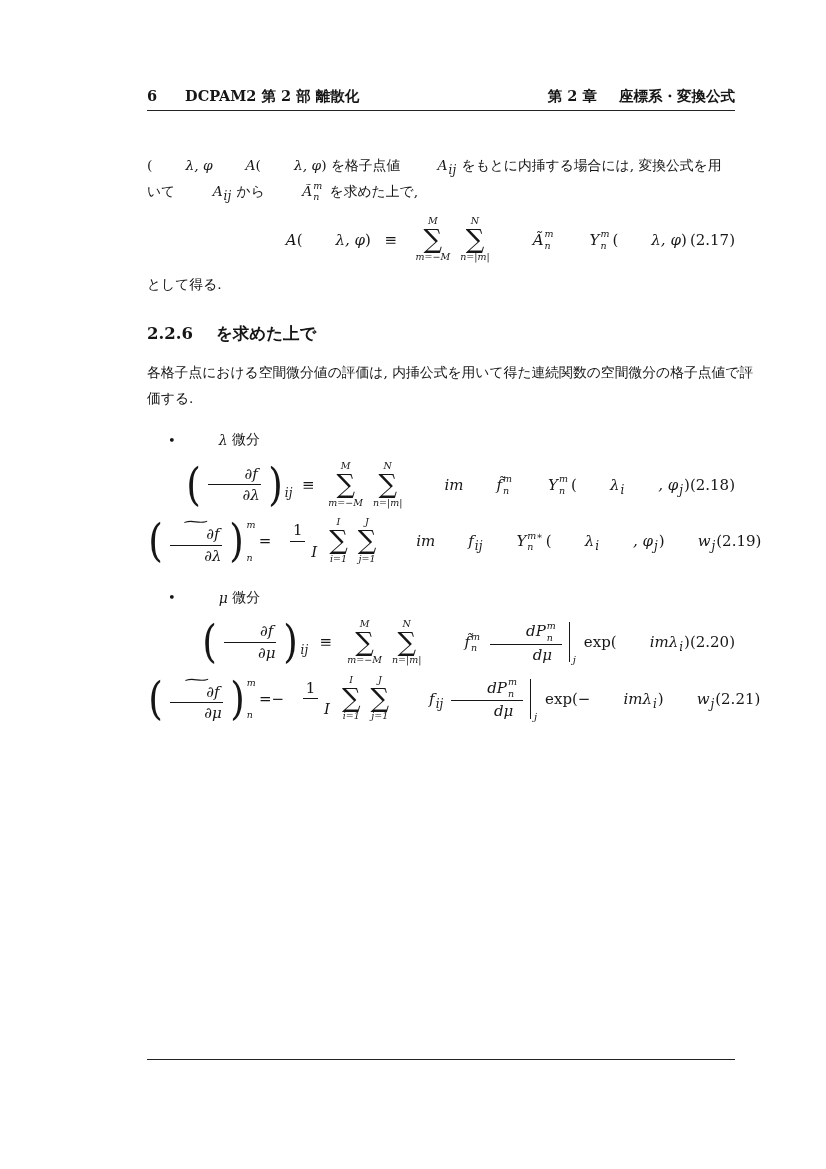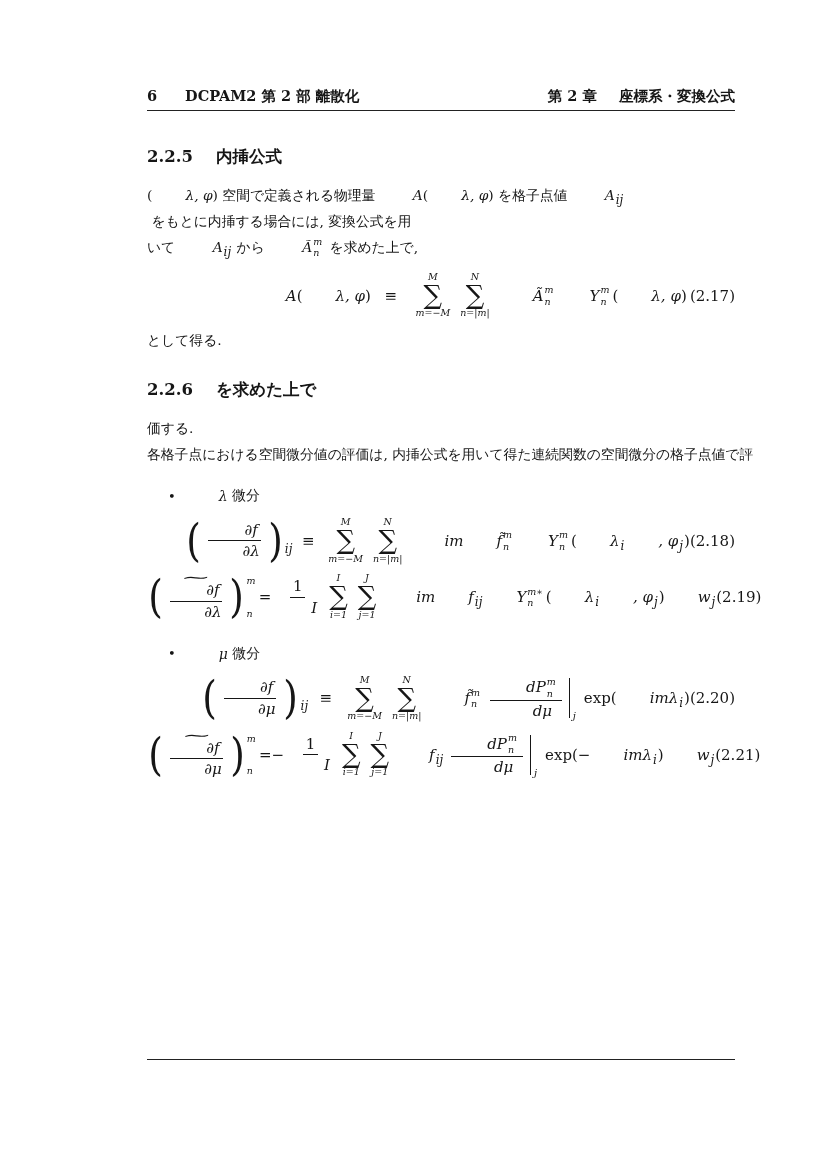--- a/index.html
+++ b/index.html
@@ -78,27 +78,23 @@
     </span>
     <span class="hright">
       <span>第 2 章</span>
       <span class="hchapttl">座標系・変換公式</span>
     </span>
   </div>
   <div class="hrule"></div>
 
   <div class="content">
 
-    <h2 class="secheading sh225">
-      <span>2.2.5</span>
-      <span class="sectitle">内挿公式</span>
-    </h2>
 
     <p class="para">
-      <span class="pline"><span class="mrow"><span class="mu">(</span><span class="mi">λ, φ</span><span class="mu">) 空間で定義される物理量 </span><span class="mi">A</span><span class="mu">(</span><span class="mi">λ, φ</span><span class="mu">) を格子点値 </span><span class="mi">A</span><span class="msub">ij</span><span class="mu"> をもとに内挿する場合には, 変換公式を用</span></span></span>
+      <span class="pline"><span class="mrow"><span class="mu">(</span><span class="mi">λ, φ</span><span class="mi">A</span><span class="mu">(</span><span class="mi">λ, φ</span><span class="mu">) を格子点値 </span><span class="mi">A</span><span class="msub">ij</span><span class="mu"> をもとに内挿する場合には, 変換公式を用</span></span></span>
       <span class="pline"><span class="mrow"><span class="mu">いて </span><span class="mi">A</span><span class="msub">ij</span><span class="mu"> から </span><span class="mi">Ã</span><span class="mss"><span class="ssup">m</span><span class="ssub">n</span></span><span class="mu"> を求めた上で,</span></span></span>
     </p>
 
     <div class="eqrow single eq217">
       <span class="eq-lhs">
           <span class="mrow"><span class="mi">A</span><span class="mu">(</span><span class="mi">λ, φ</span><span class="mu">)</span></span>
         </span>
       <span class="eq-rel">≡</span>
       <span class="eq-rhs">
           <span class="mrow"><span class="msum"><span class="slim">M</span><span class="ssig">∑</span><span class="slim">m=−M</span></span><span class="msum"><span class="slim">N</span><span class="ssig">∑</span><span class="slim">n=|m|</span></span><span class="msp" style="width: 5px;"></span><span class="mi">Ã</span><span class="mss"><span class="ssup">m</span><span class="ssub">n</span></span><span class="mi">Y</span><span class="mss"><span class="ssup">m</span><span class="ssub">n</span></span><span class="mu">(</span><span class="mi">λ, φ</span><span class="mu">)</span></span>
@@ -107,22 +103,22 @@
     </div>
 
     <p class="para concl"><span class="mrow"><span class="mu">として得る.</span></span></p>
 
     <h2 class="secheading sh226">
       <span>2.2.6</span>
       <span class="sectitle">を求めた上で</span>
     </h2>
 
     <p class="para">
+      <span class="pline"><span class="mrow"><span class="mu">各格子点における空間微分値の評価は, 内挿公式を用いて得た連続関数の空間微分の格子点値で評</span></span></span>
       <span class="pline"><span class="mrow"><span class="mu">価する.</span></span></span>
-      <span class="pline"><span class="mrow"><span class="mu">各格子点における空間微分値の評価は, 内挿公式を用いて得た連続関数の空間微分の格子点値で評</span></span></span>
     </p>
 
     <ul class="blist">
       <li class="bitem">
         <span class="bmark">•</span>
         <span><span class="mrow"><span class="mi">λ</span><span class="mu"> 微分</span></span></span>
       </li>
     </ul>
 
     <div class="eqrow eq218">

